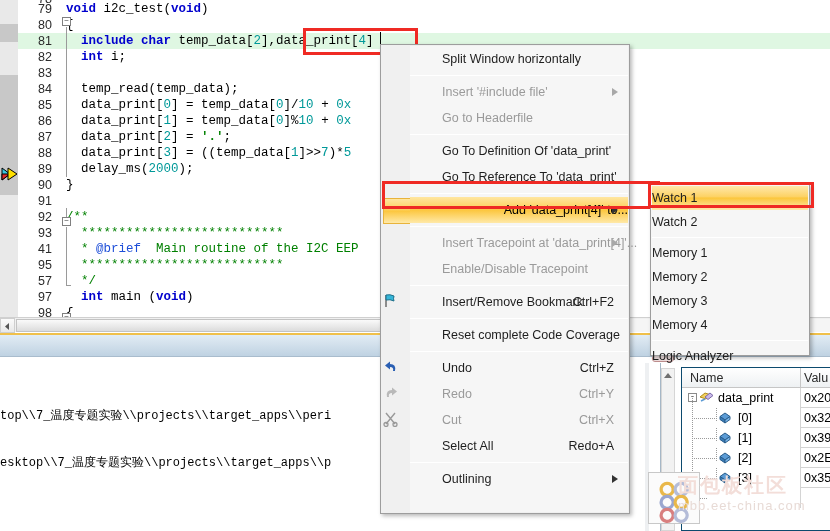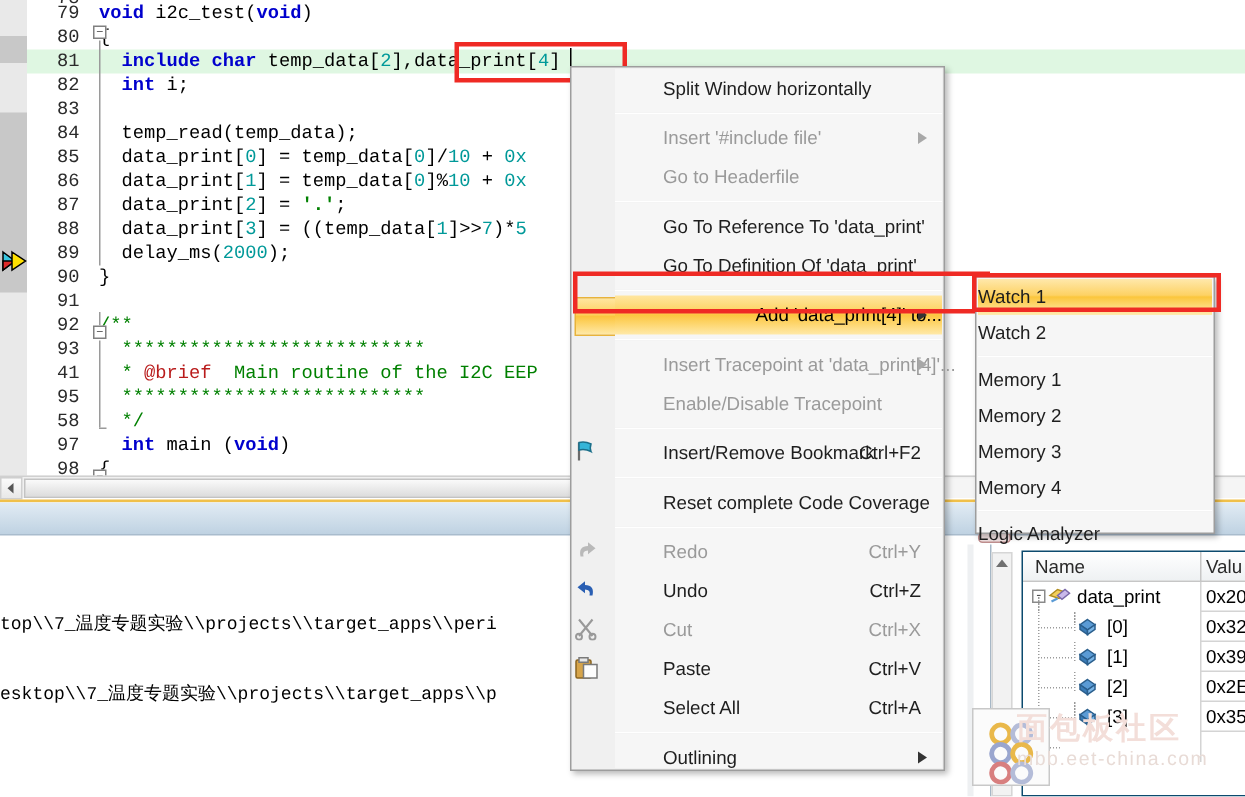--- a/index.html
+++ b/index.html
@@ -17,28 +17,28 @@
   .marginA-blk1 { position:absolute; left:0; top:24px; width:18px; height:18px; background:#c8c8c8; }
   .marginA-blk2 { position:absolute; left:0; top:75px; width:18px; height:120px; background:#c8c8c8; }
   .arrow-icon { position:absolute; left:1px; top:166px; width:18px; height:16px; }
 
   .code { position:absolute; left:18px; top:0; width:812px; height:318px;
           font-family:"Liberation Mono","DejaVu Sans Mono",monospace; font-size:12.5px; }
   .hl-line { position:absolute; left:0px; top:33px; width:812px; height:16px; background:#dff7e2; }
 
   .row { position:absolute; left:0; height:16px; line-height:16px; white-space:pre; }
   .lnum { position:absolute; width:34px; text-align:right; color:#2b2b2b; height:16px; line-height:16px;
-          font-family:Liberation Mono, monospace; font-size:12.5px;padding-left:20px; }
+          font-family:Liberation Sans, sans-serif; font-size:12.5px;padding-left:20px; }
   .ctext { position:absolute; left:48px; height:16px; line-height:16px; white-space:pre; color:#000; }
 
   .kw  { color:#0000cd; font-weight:bold; }
   .num { color:#009999; }
   .str { color:#008000; font-weight:bold; }
   .cmt { color:#008000; }
-  .cmt2{ color:#b91c1c; }
+  .cmt2{ color:#1d4ed8; }
   .plain { color:#000; }
 
   .foldbox { position:absolute; width:9px; height:9px; border:1px solid #808080; background:#fff;
              font-family:"Liberation Mono",monospace; font-size:9px; line-height:7px; text-align:center; color:#555; }
   .foldline { position:absolute; width:1px; background:#9a9a9a; }
   .foldend { position:absolute; width:5px; height:1px; background:#9a9a9a; }
 
   
   .red-rect1 { position:absolute; left:303px; top:28px; width:115px; height:27px; border:3px solid #ef2a24; }
   .red-rect2 { position:absolute; left:382px; top:181px; width:278px; height:28px; border:3px solid #ef2a24; }
@@ -158,21 +158,21 @@
           <div class="row" style="top: 113px;"><span class="lnum">86</span><span class="ctext"><span class="plain">  data_print[</span><span class="num">1</span><span class="plain">] = temp_data[</span><span class="num">0</span><span class="plain">]%</span><span class="num">10</span><span class="plain"> + </span><span class="num">0x</span></span></div>
           <div class="row" style="top: 129px;"><span class="lnum">87</span><span class="ctext"><span class="plain">  data_print[</span><span class="num">2</span><span class="plain">] = </span><span class="str">'.'</span><span class="plain">;</span></span></div>
           <div class="row" style="top: 145px;"><span class="lnum">88</span><span class="ctext"><span class="plain">  data_print[</span><span class="num">3</span><span class="plain">] = ((temp_data[</span><span class="num">1</span><span class="plain">]&gt;&gt;</span><span class="num">7</span><span class="plain">)*</span><span class="num">5</span></span></div>
           <div class="row" style="top: 161px;"><span class="lnum">89</span><span class="ctext"><span class="plain">  delay_ms(</span><span class="num">2000</span><span class="plain">);</span></span></div>
           <div class="row" style="top: 177px;"><span class="lnum">90</span><span class="ctext"><span class="plain">}</span></span></div>
           <div class="row" style="top: 193px;"><span class="lnum">91</span><span class="ctext"></span></div>
           <div class="row" style="top: 209px;"><span class="lnum">92</span><span class="ctext"><span class="cmt">/**</span></span></div>
           <div class="row" style="top: 225px;"><span class="lnum">93</span><span class="ctext"><span class="cmt">  ***************************</span></span></div>
           <div class="row" style="top: 241px;"><span class="lnum">41</span><span class="ctext"><span class="cmt">  * </span><span class="cmt2">@brief</span><span class="cmt">  Main routine of the I2C EEP</span></span></div>
           <div class="row" style="top: 257px;"><span class="lnum">95</span><span class="ctext"><span class="cmt">  ***************************</span></span></div>
-          <div class="row" style="top: 273px;"><span class="lnum">58</span><span class="ctext"><span class="cmt">  */</span></span></div>
+          <div class="row" style="top: 273px;"><span class="lnum">57</span><span class="ctext"><span class="cmt">  */</span></span></div>
           <div class="row" style="top: 289px;"><span class="lnum">97</span><span class="ctext"><span class="kw">  int </span><span class="plain">main </span><span class="plain">(</span><span class="kw">void</span><span class="plain">)</span></span></div>
           <div class="row" style="top: 305px;"><span class="lnum">98</span><span class="ctext plain">{</span></div>
         </div>
 
       <div class="foldbox" style="left:44px; top:17px;">–</div>
       <div class="foldline" style="left:48px; top:27px; height:150px;"></div>
       <div class="foldline" style="left:48px; top:208px; height:9px;"></div>
       <div class="foldbox" style="left:44px; top:217px;">–</div>
       <div class="foldline" style="left:48px; top:227px; height:58px;"></div>
       <div class="foldend" style="left:48px; top:285px;"></div>
@@ -311,52 +311,47 @@
     <div class="ctx-iconcol">
         <div class="hot-iconbg" style="top: 152px;"></div>
       </div>
     <div class="ctx-body">
       <div id="ctx-items">
           <div class="mi"><span>Split Window horizontally</span></div>
           <div class="sep"></div>
           <div class="mi dis"><span>Insert '#include file'</span><span class="arr"></span></div>
           <div class="mi dis"><span>Go to Headerfile</span></div>
           <div class="sep"></div>
+          <div class="mi"><span>Go To Definition Of 'data_print'</span></div>
           <div class="mi"><span>Go To Reference To 'data_print'</span></div>
-          <div class="mi"><span>Go To Definition Of 'data_print'</span></div>
           <div class="sep"></div>
           <div class="mi hot"><span>Add 'data_print[4]' to...</span><span class="arr"></span></div>
           <div class="sep"></div>
           <div class="mi dis"><span>Insert Tracepoint at 'data_print[4]'...</span><span class="arr"></span></div>
           <div class="mi dis"><span>Enable/Disable Tracepoint</span></div>
           <div class="sep"></div>
           <div class="mi"><span class="mico"><svg width="18" height="16" viewBox="0 0 18 16">
                 <path d="M4 2 L4 14" stroke="#6b6b6b" stroke-width="1.5"></path>
                 <path d="M4 2 q4 -1 8 1 q-1 3 0 5 q-4 -2 -8 -1z" fill="#35b5d8" stroke="#1b6f8a"></path>
               </svg></span><span>Insert/Remove Bookmark</span><span class="sc">Ctrl+F2</span></div>
           <div class="sep"></div>
           <div class="mi"><span>Reset complete Code Coverage</span></div>
           <div class="sep"></div>
+          <div class="mi"><span class="mico"><svg width="18" height="16" viewBox="0 0 18 16">
+                <path d="M13 12 q1.5 -7 -5 -7 l0 -2.5 l-5 4 l5 4 l0 -2.5 q4 0 3 4z" fill="#2a5fb3"></path>
+              </svg></span><span>Undo</span><span class="sc">Ctrl+Z</span></div>
           <div class="mi dis"><span class="mico"><svg width="18" height="16" viewBox="0 0 18 16">
                 <path d="M5 12 q-1.5 -7 5 -7 l0 -2.5 l5 4 l-5 4 l0 -2.5 q-4 0 -3 4z" fill="#b9b9b9"></path>
               </svg></span><span>Redo</span><span class="sc">Ctrl+Y</span></div>
-          <div class="mi"><span class="mico"><svg width="18" height="16" viewBox="0 0 18 16">
-                <path d="M13 12 q1.5 -7 -5 -7 l0 -2.5 l-5 4 l5 4 l0 -2.5 q4 0 3 4z" fill="#2a5fb3"></path>
-              </svg></span><span>Undo</span><span class="sc">Ctrl+Z</span></div>
           <div class="mi dis"><span class="mico"><svg width="18" height="16" viewBox="0 0 18 16">
                 <path d="M4 2 L13 13 M13 2 L4 13" stroke="#999" stroke-width="1.4" fill="none"></path>
                 <circle cx="4" cy="13.5" r="2" fill="none" stroke="#999" stroke-width="1.3"></circle>
                 <circle cx="13" cy="13.5" r="2" fill="none" stroke="#999" stroke-width="1.3"></circle>
               </svg></span><span>Cut</span><span class="sc">Ctrl+X</span></div>
-          <div class="mi"><span class="mico"><svg width="18" height="16" viewBox="0 0 18 16">
-                <rect x="2" y="3" width="10" height="12" rx="1" fill="#d6a44a" stroke="#8a6420"></rect>
-                <rect x="4" y="1.5" width="6" height="3" fill="#e8e8e8" stroke="#7a7a7a"></rect>
-                <rect x="7" y="6" width="9" height="9" fill="#fdfdfd" stroke="#7a7a7a"></rect>
-              </svg></span><span>Paste</span><span class="sc">Ctrl+V</span></div>
-          <div class="mi"><span>Select All</span><span class="sc">Ctrl+A</span></div>
+          <div class="mi"><span>Select All</span><span class="sc">Redo+A</span></div>
           <div class="sep"></div>
           <div class="mi"><span>Outlining</span><span class="arr"></span></div>
         </div>
     </div>
   </div>
   <div class="red-rect2"></div>
 
   <div class="submenu">
     <div class="sbody">
       <div id="sub-items">

